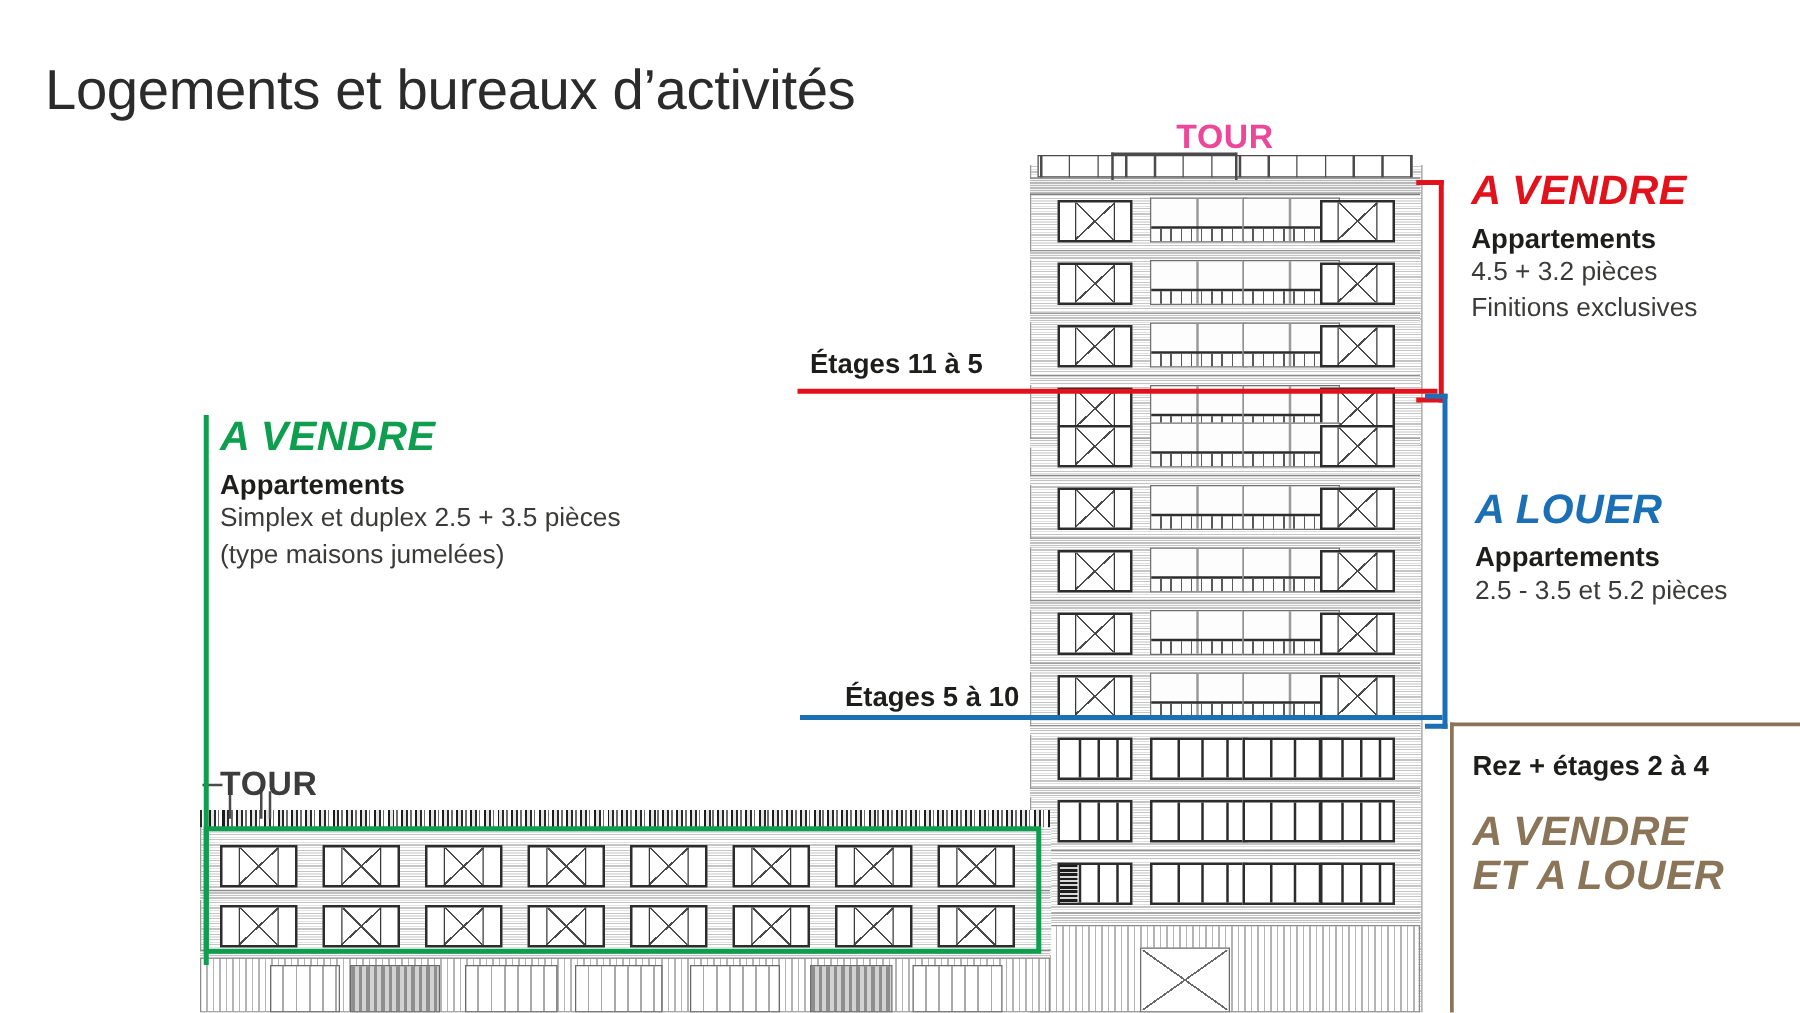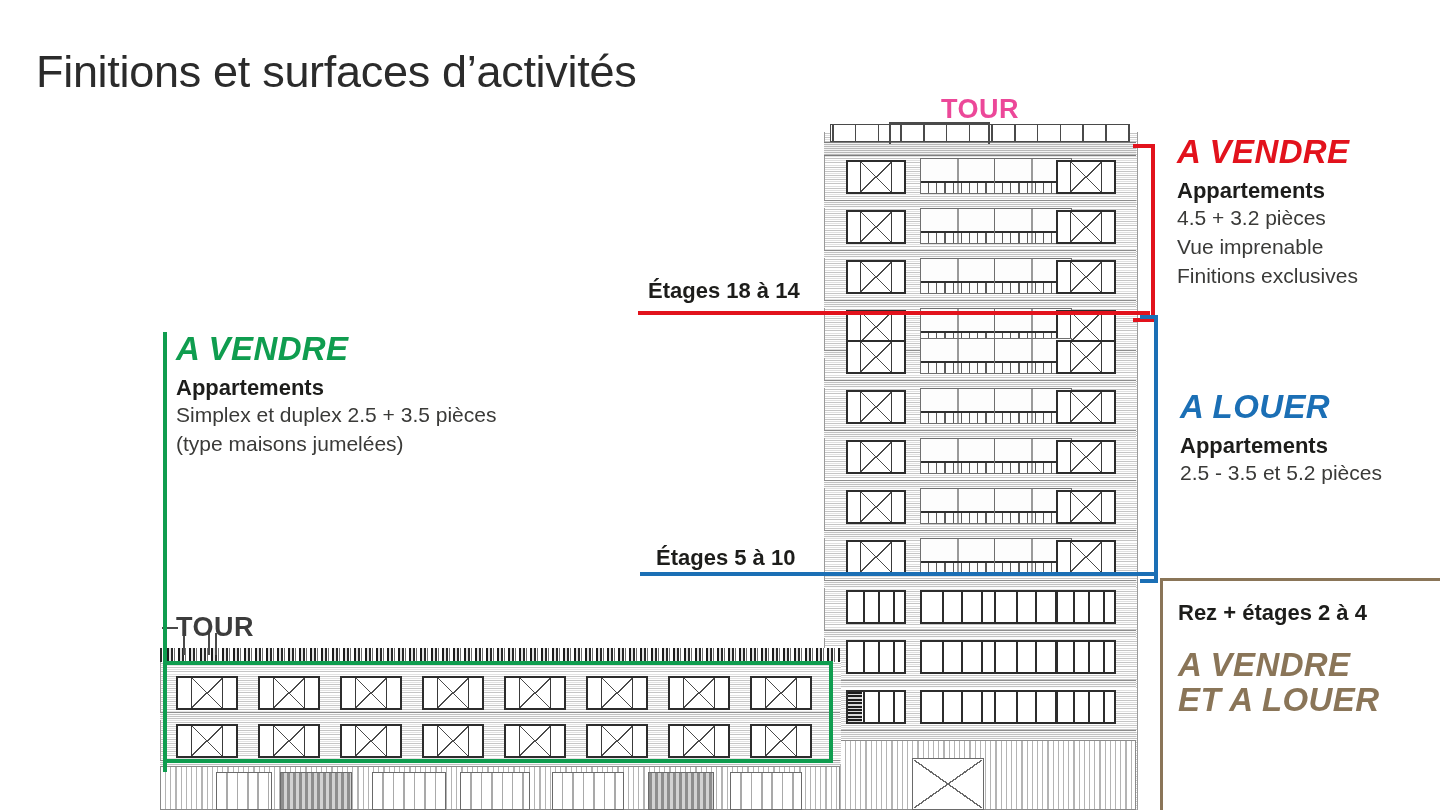--- a/index.html
+++ b/index.html
@@ -77,21 +77,21 @@
     border:1px solid #8a8a8a;box-sizing:border-box;}
   .rooflip{position:absolute;border:1.5px solid #4a4a4a;background:#ffffff;box-sizing:border-box;}
   .roofpost{position:absolute;width:1.5px;background:#4a4a4a;}
   .leader{position:absolute;background:#4a4a4a;}
 </style>
 </head>
 <body>
 
 <div id="stage">
 
-  <div class="maintitle">Finitions et surfaces d’activités</div>
+  <div class="maintitle">Logements et bureaux d’activités</div>
 
   <div id="building" class="bldg">
       <div style="position:absolute;left:824px;top:132px;width:312px;height:678px;background:repeating-linear-gradient(to bottom,#ffffff 0px,#ffffff 1px,#c5c5c5 1px,#c5c5c5 2px,#ffffff 2px,#ffffff 3.2px,#e0e0e0 3.2px,#e0e0e0 4.2px);border-left:1px solid #9a9a9a;border-right:1px solid #9a9a9a;"></div>
       <div class="rooflip" style="position:absolute;left:830px;top:124px;width:300px;height:18px;"></div>
       <div class="roofpost" style="position:absolute;left:832px;top:124px;height:18px;"></div>
       <div class="roofpost" style="position:absolute;left:854.7692307692307px;top:124px;height:18px;"></div>
       <div class="roofpost" style="position:absolute;left:877.5384615384615px;top:124px;height:18px;"></div>
       <div class="roofpost" style="position:absolute;left:900.3076923076923px;top:124px;height:18px;"></div>
       <div class="roofpost" style="position:absolute;left:923.0769230769231px;top:124px;height:18px;"></div>
       <div class="roofpost" style="position:absolute;left:945.8461538461538px;top:124px;height:18px;"></div>
@@ -307,34 +307,33 @@
 
   <div class="leader" style="left:183px;top:633px;width:1.5px;height:22px;"></div>
   <div class="leader" style="left:208px;top:633px;width:1.5px;height:22px;"></div>
   <div class="leader" style="left:215px;top:633px;width:1.5px;height:22px;"></div>
   <div class="leader" style="left:162px;top:627px;width:16px;height:1.5px;"></div>
   <div style="position:absolute;left:176px;top:612px;font-size:27px;font-weight:700;color:#3c3c3c;letter-spacing:.5px;">TOUR</div>
 
   <div class="bracket" style="left:1133px;top:144px;width:18px;height:170px;
               border-top:4px solid #e2121c;border-right:4px solid #e2121c;border-bottom:4px solid #e2121c;"></div>
   <div class="rule" style="left:638px;top:311px;width:512px;height:4px;background:#e2121c;"></div>
-  <div class="floorlab" style="left:648px;top:278px;">Étages 18 à 14</div>
+  <div class="floorlab" style="left:648px;top:278px;">Étages 11 à 5</div>
 
   <div class="ann" style="left:1177px;top:135px;">
     <div class="head" style="color:#e2121c;">A VENDRE</div>
     <div class="sub">Appartements</div>
     <div class="line">4.5 + 3.2 pièces</div>
-    <div class="line">Vue imprenable</div>
     <div class="line">Finitions exclusives</div>
   </div>
 
   <div class="bracket" style="left:1140px;top:315px;width:14px;height:260px;
               border-top:4px solid #1b6fb5;border-right:4px solid #1b6fb5;border-bottom:4px solid #1b6fb5;"></div>
   <div class="rule" style="left:640px;top:572px;width:514px;height:4px;background:#1b6fb5;"></div>
-  <div class="floorlab" style="left:656px;top:545px;">Étages 5 à 10</div>
+  <div class="floorlab" style="left:676px;top:545px;">Étages 5 à 10</div>
 
   <div class="ann" style="left:1180px;top:390px;">
     <div class="head" style="color:#1b6fb5;">A LOUER</div>
     <div class="sub">Appartements</div>
     <div class="line">2.5 - 3.5 et 5.2 pièces</div>
   </div>
 
   <div class="bracket" style="left:1160px;top:578px;width:280px;height:232px;
               border-top:3px solid #8a7558;border-left:3px solid #8a7558;"></div>
   <div class="ann" style="left:1178px;top:600px;">

